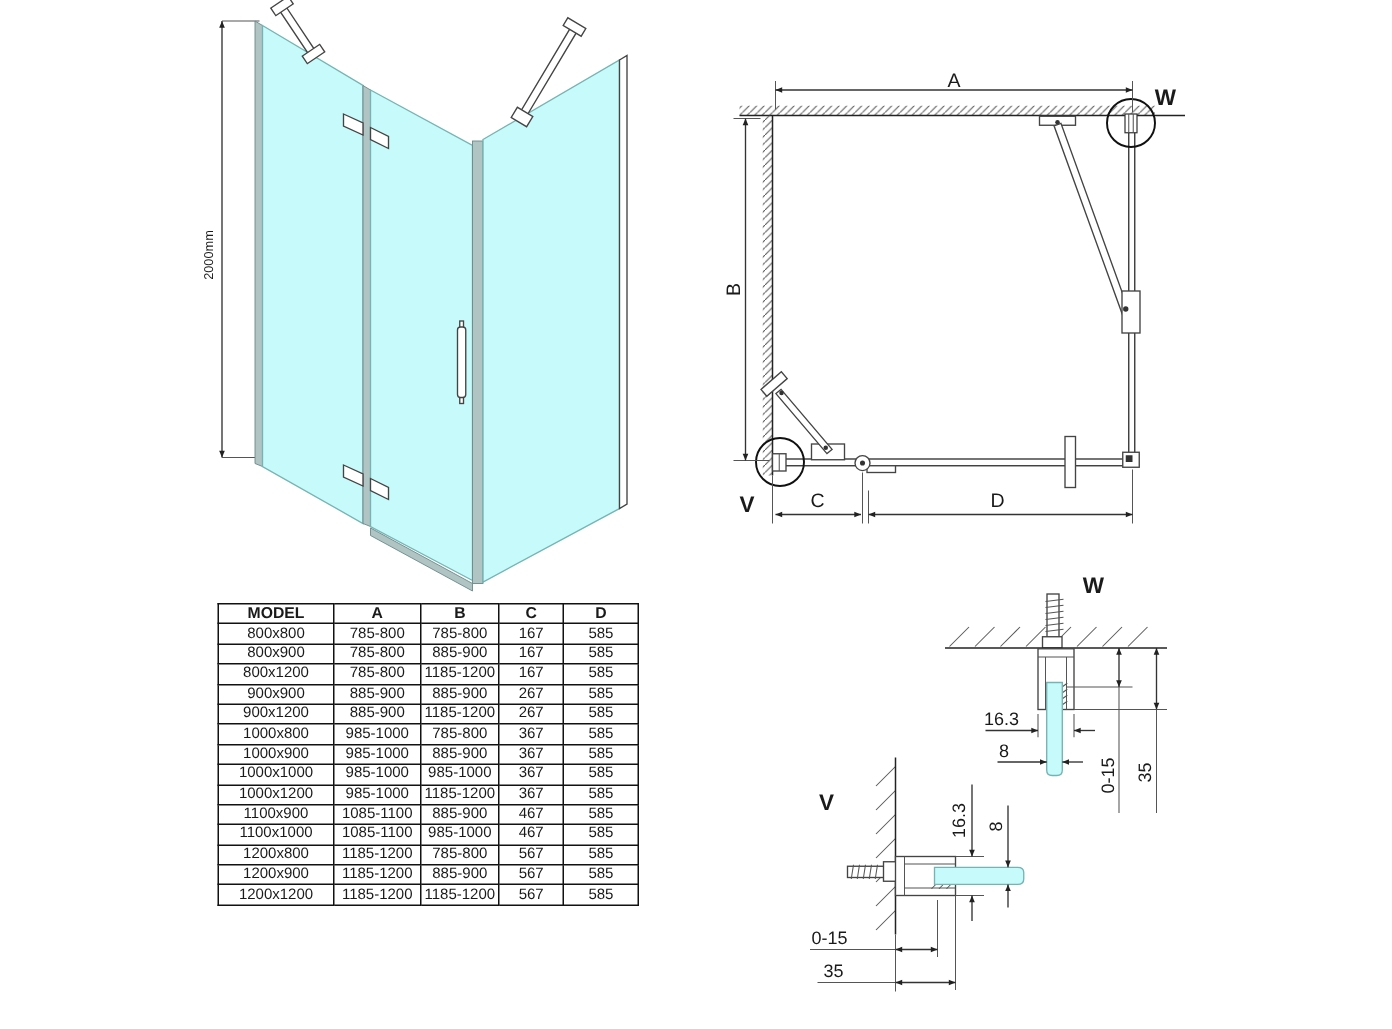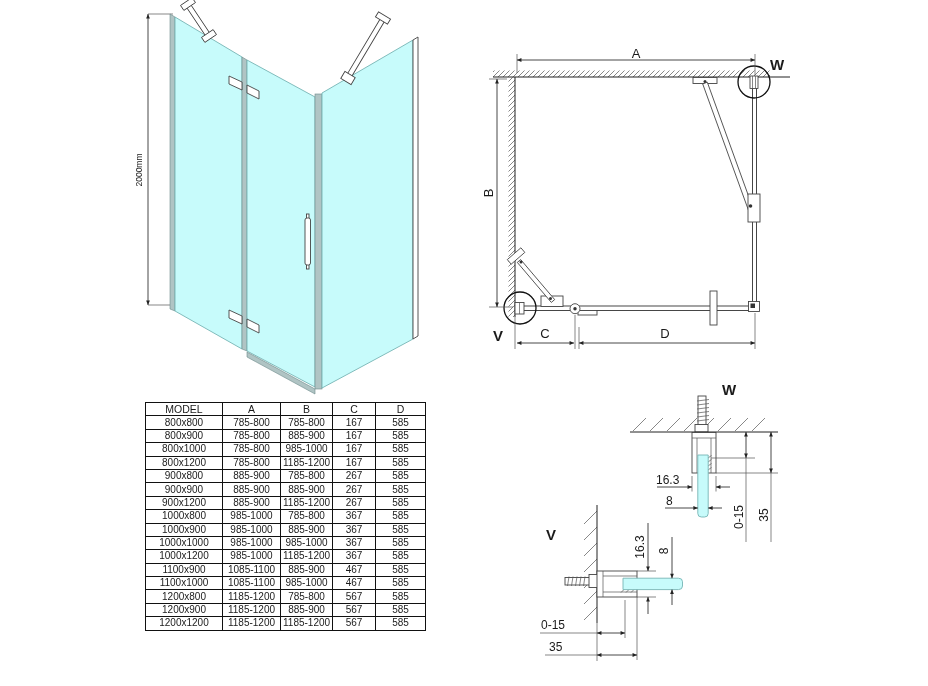--- a/index.html
+++ b/index.html
@@ -14,21 +14,21 @@
   .glass{fill:var(--glass);stroke:#76b4b4;stroke-width:0.9;}
   .frame{fill:var(--frame);stroke:#6b8989;stroke-width:0.6;}
   .lbl{font-size:13px;}
   .lbl-big{font-size:15px;font-weight:bold;}
   .dimtxt{font-size:12px;}
   #iso-view{left:125px;top:0px;width:320px;height:400px;}
   #plan-view{left:465px;top:25px;width:420px;height:335px;}
   #details-view{left:525px;top:365px;width:280px;height:321px;}
   #spec-table{position:absolute;left:145px;top:402px;border-collapse:collapse;border:1.5px solid #111;background:#fff;}
   #spec-table th,#spec-table td{border:1px solid #111;text-align:center;padding:0 2px;height:12.4px;line-height:1;font-size:10px;white-space:nowrap;}
-  #spec-table th{font-weight:normal;font-size:10.5px;}
+  #spec-table th{font-weight:bold;font-size:10.5px;}
 </style>
 </head>
 <body>
 
 <div id="sheet">
 
   <svg id="iso-view" viewBox="0 0 320 400">
     <defs>
       <marker id="arI" viewBox="0 0 10 10" refX="9.5" refY="5" markerWidth="8" markerHeight="5.5" orient="auto-start-reverse">
         <path d="M0.5,1.2 L9.5,5 L0.5,8.8 Z" fill="#222"></path>
@@ -311,38 +311,24 @@
           <td>585</td>
         </tr>
         <tr>
           <td>800x900</td>
           <td>785-800</td>
           <td>885-900</td>
           <td>167</td>
           <td>585</td>
         </tr>
         <tr>
-          <td>800x1000</td>
-          <td>785-800</td>
-          <td>985-1000</td>
+          <td>800x1200</td>
+          <td>785-800</td>
+          <td>1185-1200</td>
           <td>167</td>
-          <td>585</td>
-        </tr>
-        <tr>
-          <td>800x1200</td>
-          <td>785-800</td>
-          <td>1185-1200</td>
-          <td>167</td>
-          <td>585</td>
-        </tr>
-        <tr>
-          <td>900x800</td>
-          <td>885-900</td>
-          <td>785-800</td>
-          <td>267</td>
           <td>585</td>
         </tr>
         <tr>
           <td>900x900</td>
           <td>885-900</td>
           <td>885-900</td>
           <td>267</td>
           <td>585</td>
         </tr>
         <tr>

